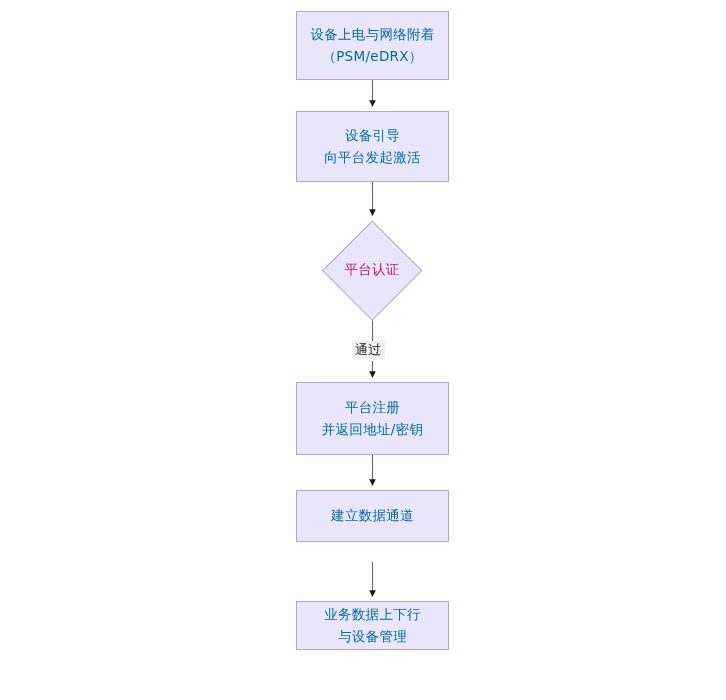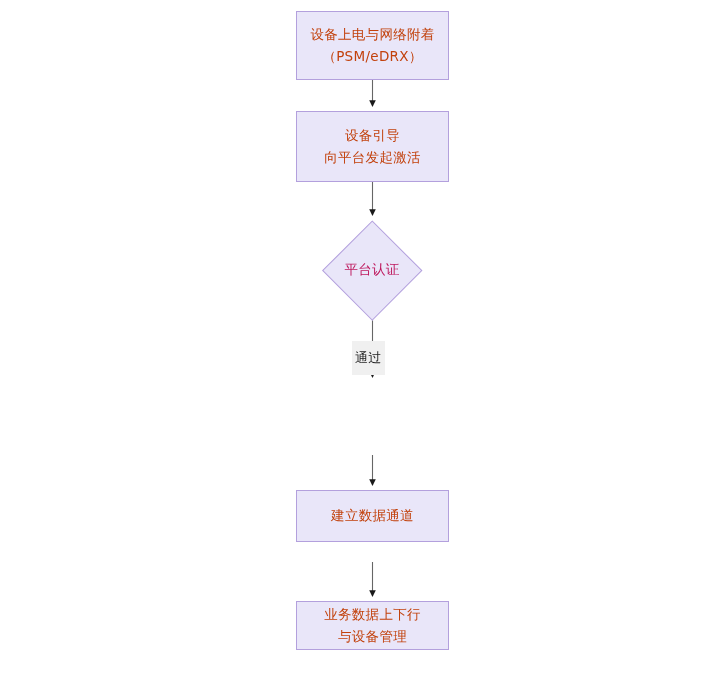--- a/index.html
+++ b/index.html
@@ -23,21 +23,21 @@
   }
   .node {
     position: absolute;
     box-sizing: border-box;
     background: #e9e6f9;
     border: 1.6px solid #b3a0dd;
     display: flex;
     flex-direction: column;
     align-items: center;
     justify-content: center;
-    color: #c2410c;
+    color: #0369a1;
     font-size: 13.5px;
     line-height: 1.62;
     letter-spacing: 0.3px;
     text-align: center;
     white-space: nowrap;
   }
   .node .line2 { display: block; }
 
   
   .diamond-wrap {
@@ -72,21 +72,21 @@
     letter-spacing: 0.3px;
     white-space: nowrap;
   }
 
   .edge-label {
     position: absolute;
     background: #f0f0f0;
     color: #1f1f1f;
     font-size: 13px;
     letter-spacing: 0.3px;
-    padding: 9px 3px;
+    padding: 1px 3px;
     white-space: nowrap;
     line-height: 1.25;
   }
   .connector-layer {
     position: absolute;
     left: 0; top: 0;
     width: 726px;
     height: 700px;
     pointer-events: none;
   }
@@ -125,20 +125,24 @@
     <span class="line2">向平台发起激活</span>
   </div>
 
   <div class="diamond-wrap" style="left:322px; top:220px;">
     <div class="diamond-shape"></div>
     <div class="diamond-label">平台认证</div>
   </div>
 
   <div class="edge-label" style="left:352px; top:341px;">通过</div>
 
+  <div class="node" style="left:296px; top:382px; width:153px; height:73px;">
+    <span>平台注册</span>
+    <span class="line2">并返回地址/密钥</span>
+  </div>
 
   <div class="node" style="left:296px; top:490px; width:153px; height:52px;">
     <span>建立数据通道</span>
   </div>
 
   <div class="node" style="left:296px; top:601px; width:153px; height:49px;">
     <span>业务数据上下行</span>
     <span class="line2">与设备管理</span>
   </div>
 

